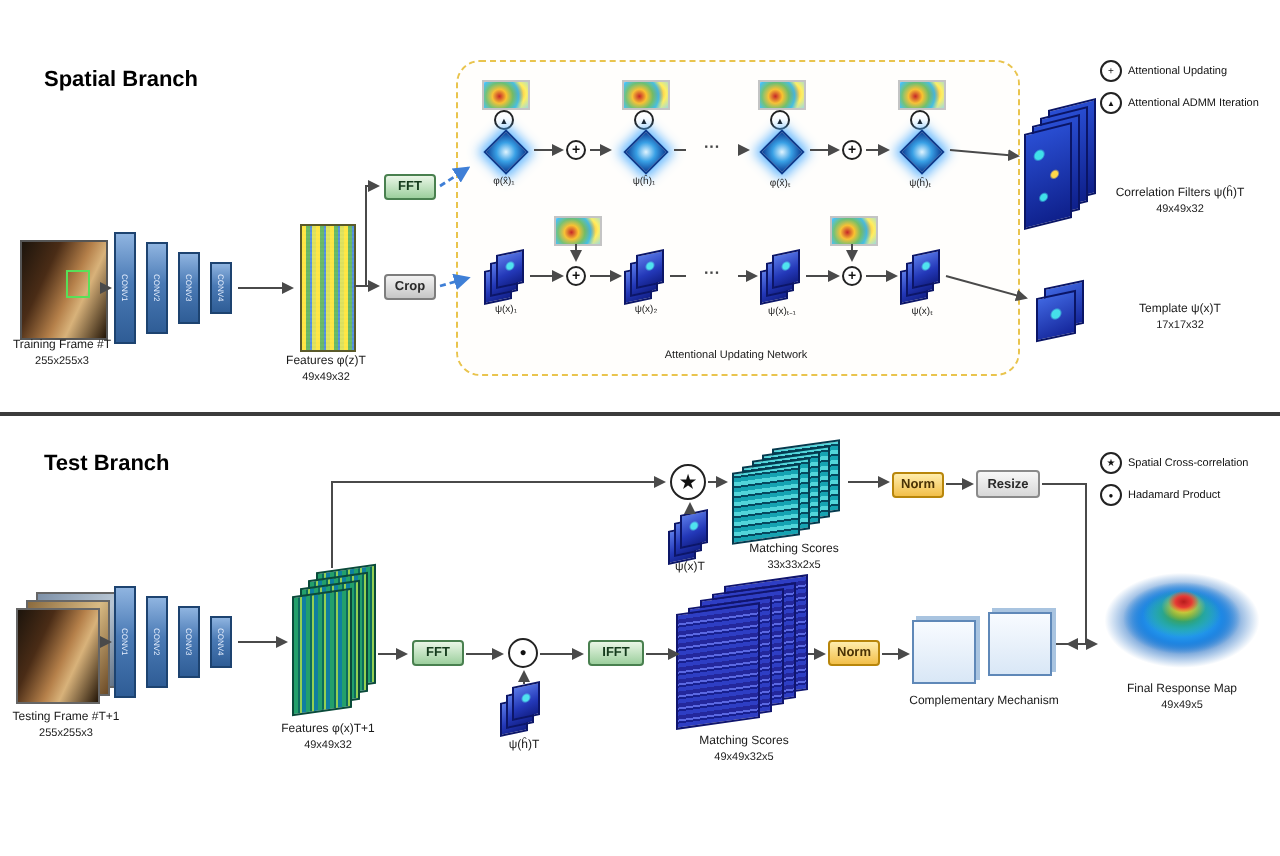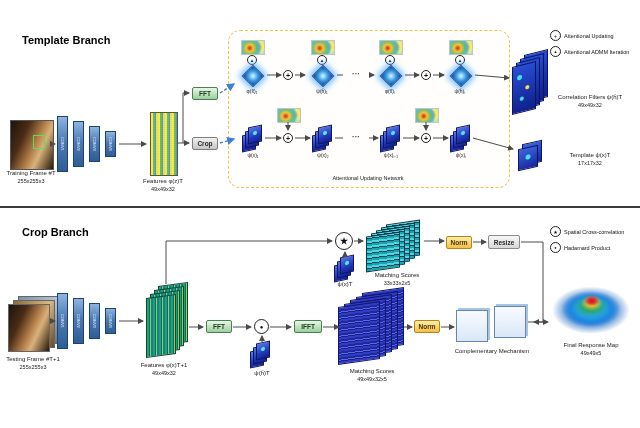--- a/index.html
+++ b/index.html
@@ -81,21 +81,21 @@
       radial-gradient(ellipse 26px 16px at 50% 46%,#43a047 15%,#26a69a 40%,rgba(41,182,246,0) 75%),
       radial-gradient(ellipse 36px 22px at 50% 50%,#29b6f6 20%,#1e88e5 55%,rgba(21,101,192,0) 82%),
       radial-gradient(ellipse 44px 27px at 50% 52%,#1565c0 40%,rgba(13,71,161,0) 88%);}
   svg.wires{position:absolute;left:0;top:0;pointer-events:none;}
 </style>
 </head>
 <body>
 
 <div class="canvas">
 
-  <div class="branch-title" style="left:22px;top:34px;">Template Branch</div>
+  <div class="branch-title" style="left:22px;top:34px;">Spatial Branch</div>
 
   <div class="frame-img" style="left:10px;top:120px;width:42px;height:48px;">
     <div class="target" style="left:22px;top:14px;width:10px;height:12px;"></div>
   </div>
   <div class="caption" style="left:0;top:170px;width:62px;">
     <div>Training Frame #T</div>
     <div class="l2">255x255x3</div>
   </div>
 
   <div class="cnn" style="left:57px;top:115px;">
@@ -207,21 +207,21 @@
     <span class="opc-s">+</span>
     <span>Attentional Updating</span>
   </div>
   <div class="leg" style="left:550px;top:46px;">
     <span class="opc-s" style="font-size:4px;">▲</span>
     <span>Attentional ADMM Iteration</span>
   </div>
 
   <div class="divider"></div>
 
-  <div class="branch-title" style="left:22px;top:226px;">Crop Branch</div>
+  <div class="branch-title" style="left:22px;top:226px;">Test Branch</div>
 
   <div class="abs" style="left:8px;top:296px;width:52px;height:56px;">
     <div class="ftl" style="left:10px;top:0;background:linear-gradient(120deg,#7e91a8,#b8c6d4 60%,#5b6c80);"></div>
     <div class="ftl" style="left:5px;top:4px;background:linear-gradient(120deg,#8a6a3e,#d9bb84 55%,#6b4a26);"></div>
     <div class="ftl" style="left:0;top:8px;background:linear-gradient(115deg,#1c140c 0%,#4a2c16 30%,#b5804a 55%,#d8b27a 68%,#241608 100%);"></div>
   </div>
   <div class="caption" style="left:0;top:356px;width:66px;">
     <div>Testing Frame #T+1</div>
     <div class="l2">255x255x3</div>
   </div>

